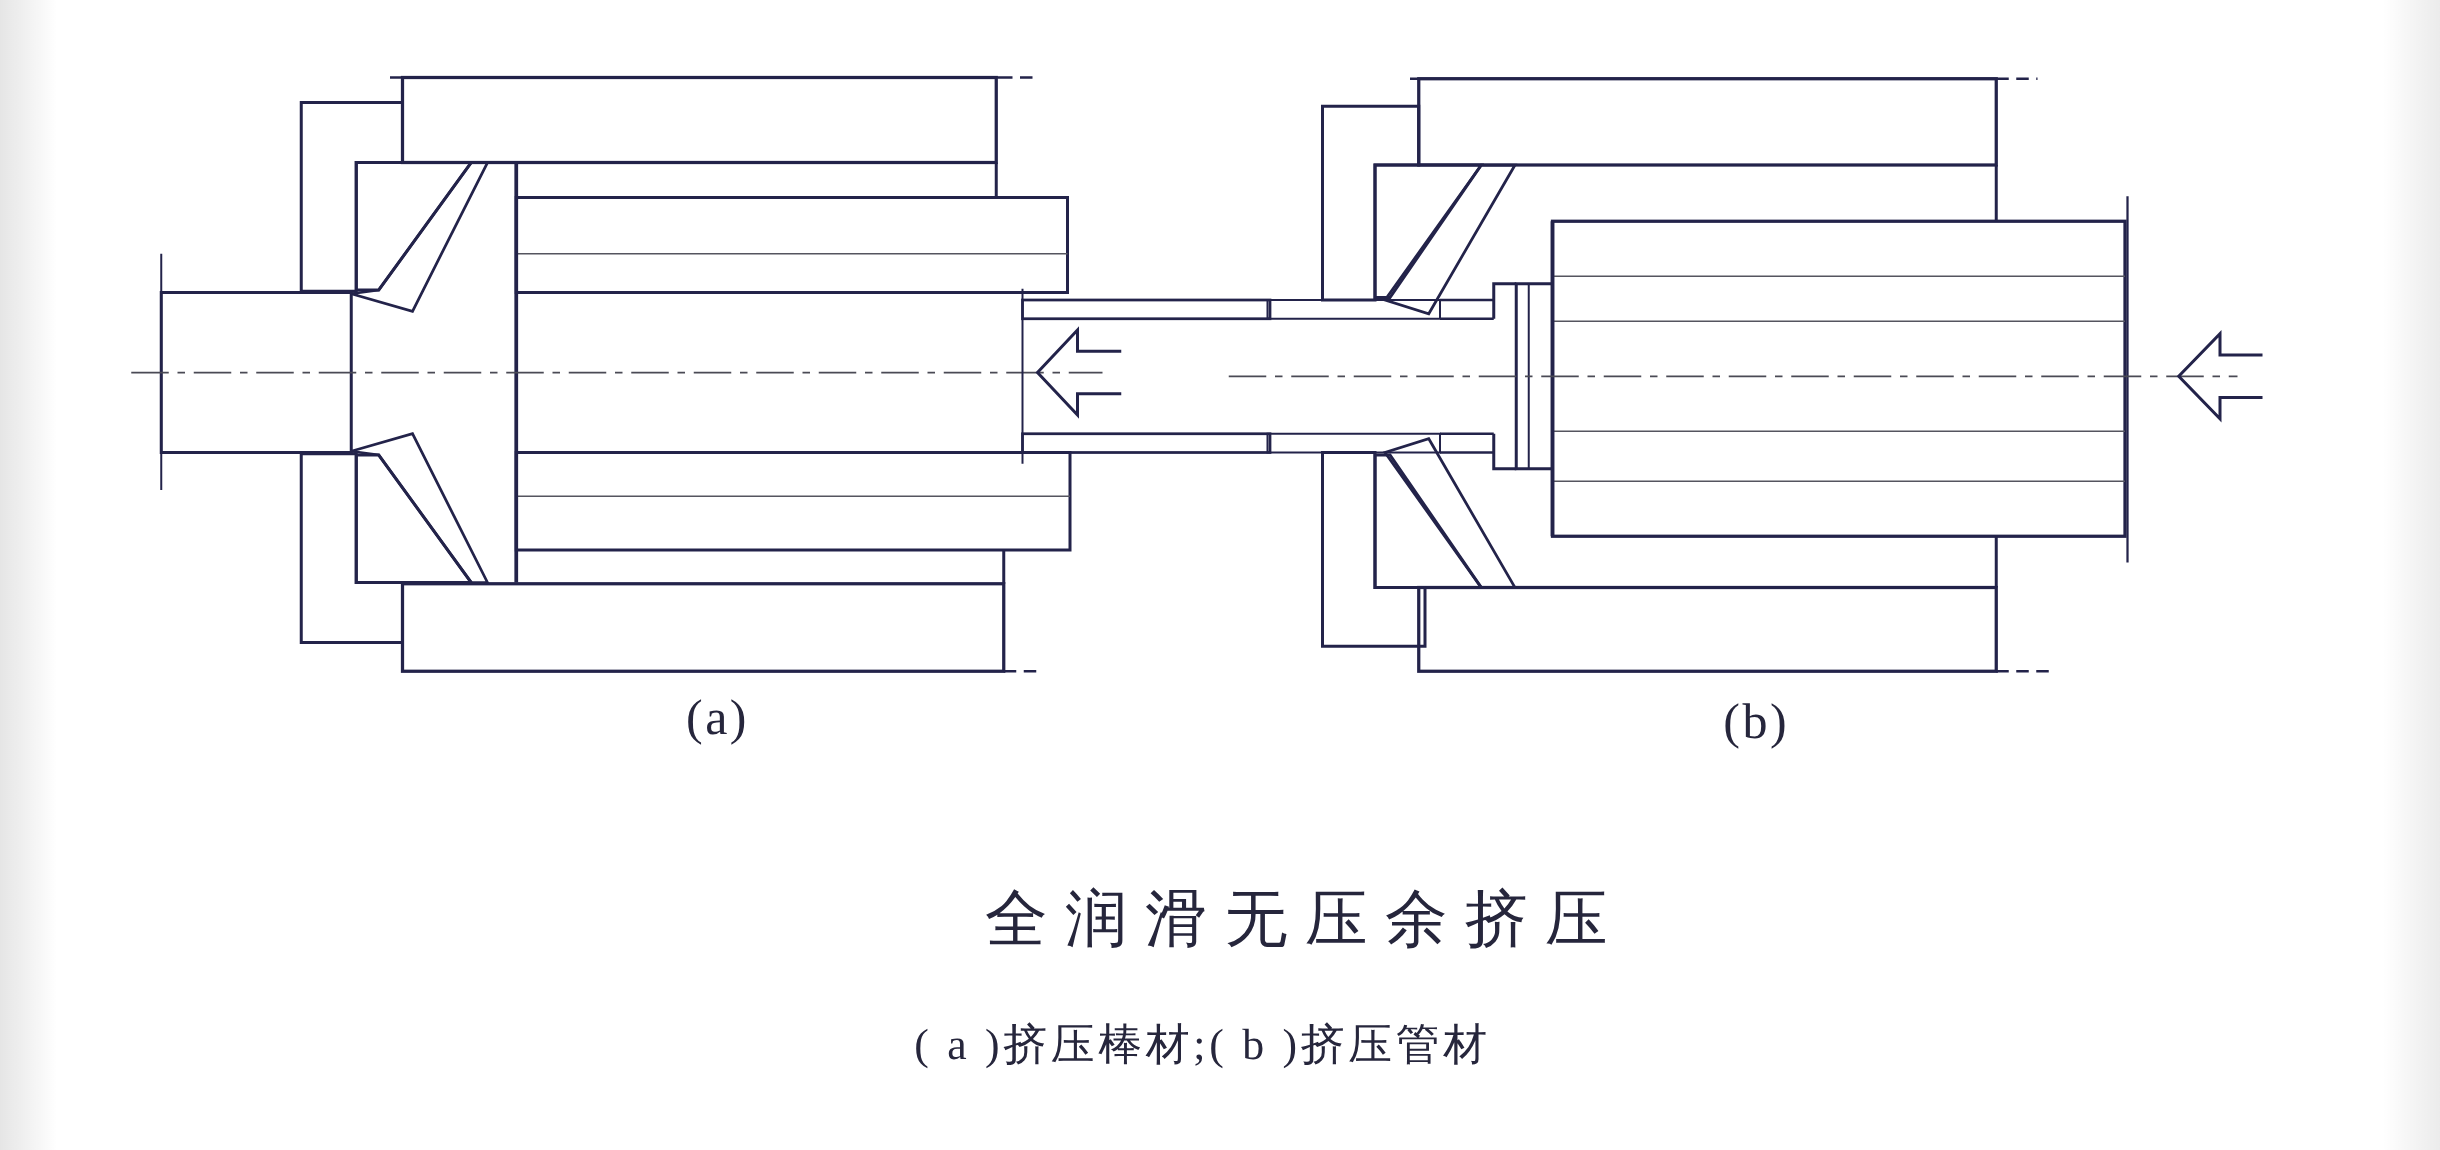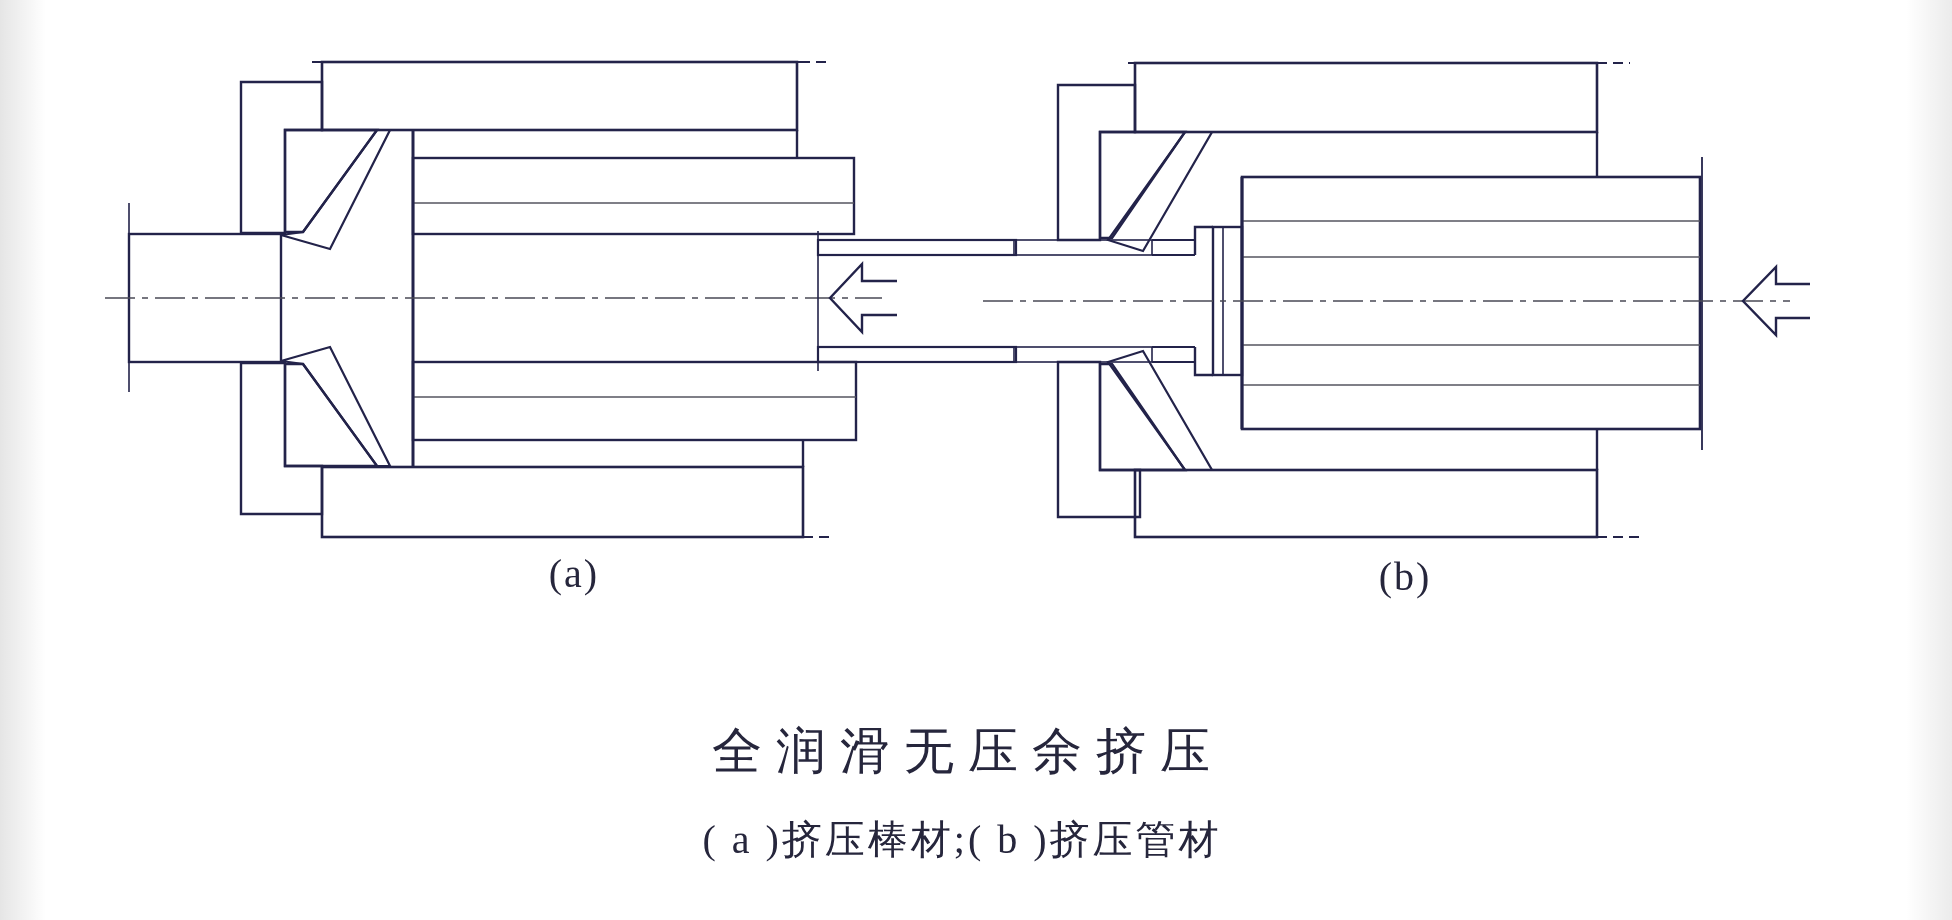--- a/index.html
+++ b/index.html
@@ -18,21 +18,21 @@
   .scan-shade.left{left:0;background:linear-gradient(to right,rgba(0,0,0,0.10),rgba(0,0,0,0));}
   .scan-shade.right{right:0;background:linear-gradient(to left,rgba(0,0,0,0.08),rgba(0,0,0,0));}
   svg.fig{position:absolute;left:0;top:0;}
   .ol{fill:none;stroke:var(--ink);}
   .caption{
     position:absolute;color:var(--caption-ink);white-space:nowrap;
     transform:translateX(-50%);
   }
   .sub-label{font-size:40px;letter-spacing:2px;}
   .title-main{font-size:50px;letter-spacing:14px;font-weight:500;}
-  .title-sub{font-size:40px;letter-spacing:3px;}
+  .title-sub{font-size:35px;letter-spacing:3px;}
 </style>
 </head>
 <body>
 
 <div class="scan-shade left"></div>
 <div class="scan-shade right"></div>
 
 <svg class="fig" width="1952" height="920" viewBox="0 0 1952 920">
   <defs>
 
@@ -141,15 +141,15 @@
 
     <line x1="983" y1="301" x2="1790" y2="301" stroke="#4a4a55" stroke-width="1.4" stroke-dasharray="30 7 6 7"></line>
 
     <path d="M1810,284 L1776,284 L1776,267 L1743,301 L1776,335 L1776,318 L1810,318" class="ol" stroke-width="2.4"></path>
   </g>
 </svg>
 
 <div class="caption sub-label" style="left:574px; top:550px;">(a)</div>
 <div class="caption sub-label" style="left:1405px; top:553px;">(b)</div>
 
-<div class="caption title-main" style="left:968px; top:702px;margin-top:16px;">全润滑无压余挤压</div>
+<div class="caption title-main" style="left:1044px; top:702px;">全润滑无压余挤压</div>
 
 <div class="caption title-sub" style="left:962px; top:812px;">( a )挤压棒材;( b )挤压管材</div>
 
 </body></html>

